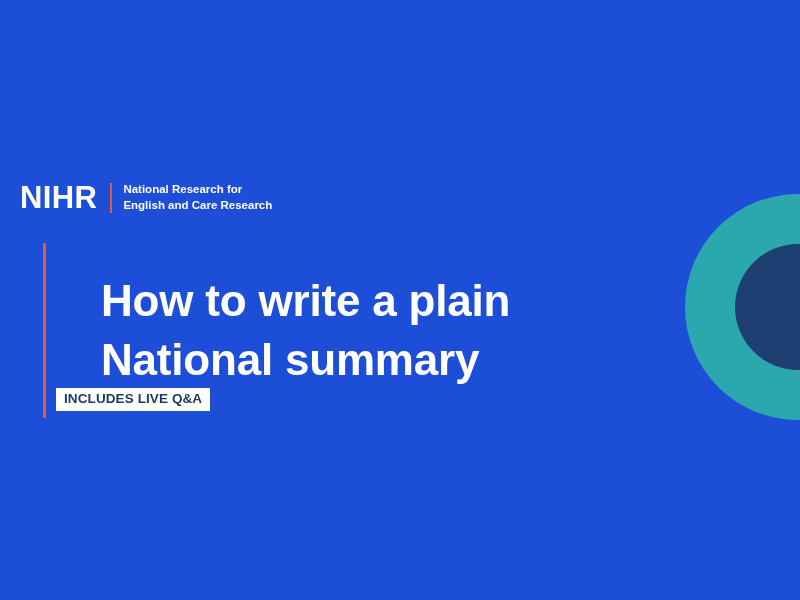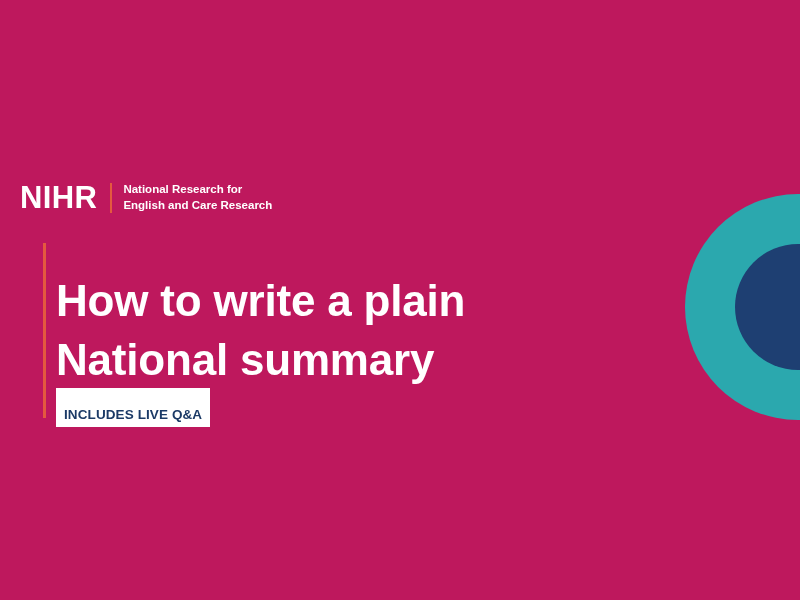--- a/index.html
+++ b/index.html
@@ -12,21 +12,21 @@
     height: 600px;
     overflow: hidden;
     font-family: "Liberation Sans", sans-serif;
     background: #1e3f72;
   }
 
   #slide {
     position: relative;
     width: 800px;
     height: 600px;
-    background: #be185d;
+    background: #1d4ed8;
     overflow: hidden;
   }
 
   
   .ring-wrap {
     position: absolute;
     left: 685px;
     top: 194px;
     width: 226px;
     height: 226px;
@@ -79,20 +79,21 @@
     white-space: nowrap;
   }
 
   
   .headline-block {
     position: absolute;
     left: 43px;
     top: 243px;
     display: flex;
     align-items: stretch;
+    gap: 45px;
   }
   .headline-rule {
     width: 3px;
     background: #e4593f;
     flex: none;
     margin-right: 10px;
   }
   .headline {
     color: #ffffff;
     font-size: 44px;
@@ -106,21 +107,21 @@
   
   .badge {
     position: absolute;
     left: 56px;
     top: 388px;
     background: #ffffff;
     color: #1b3a66;
     font-size: 13.5px;
     font-weight: bold;
     letter-spacing: 0.1px;
-    padding: 20px 8px 5px 8px;
+    padding: 4px 8px 5px 8px;
     line-height: 1;
     white-space: nowrap;
   }
 </style>
 </head>
 <body>
 
 <div id="slide">
 
   <div class="ring-wrap">

